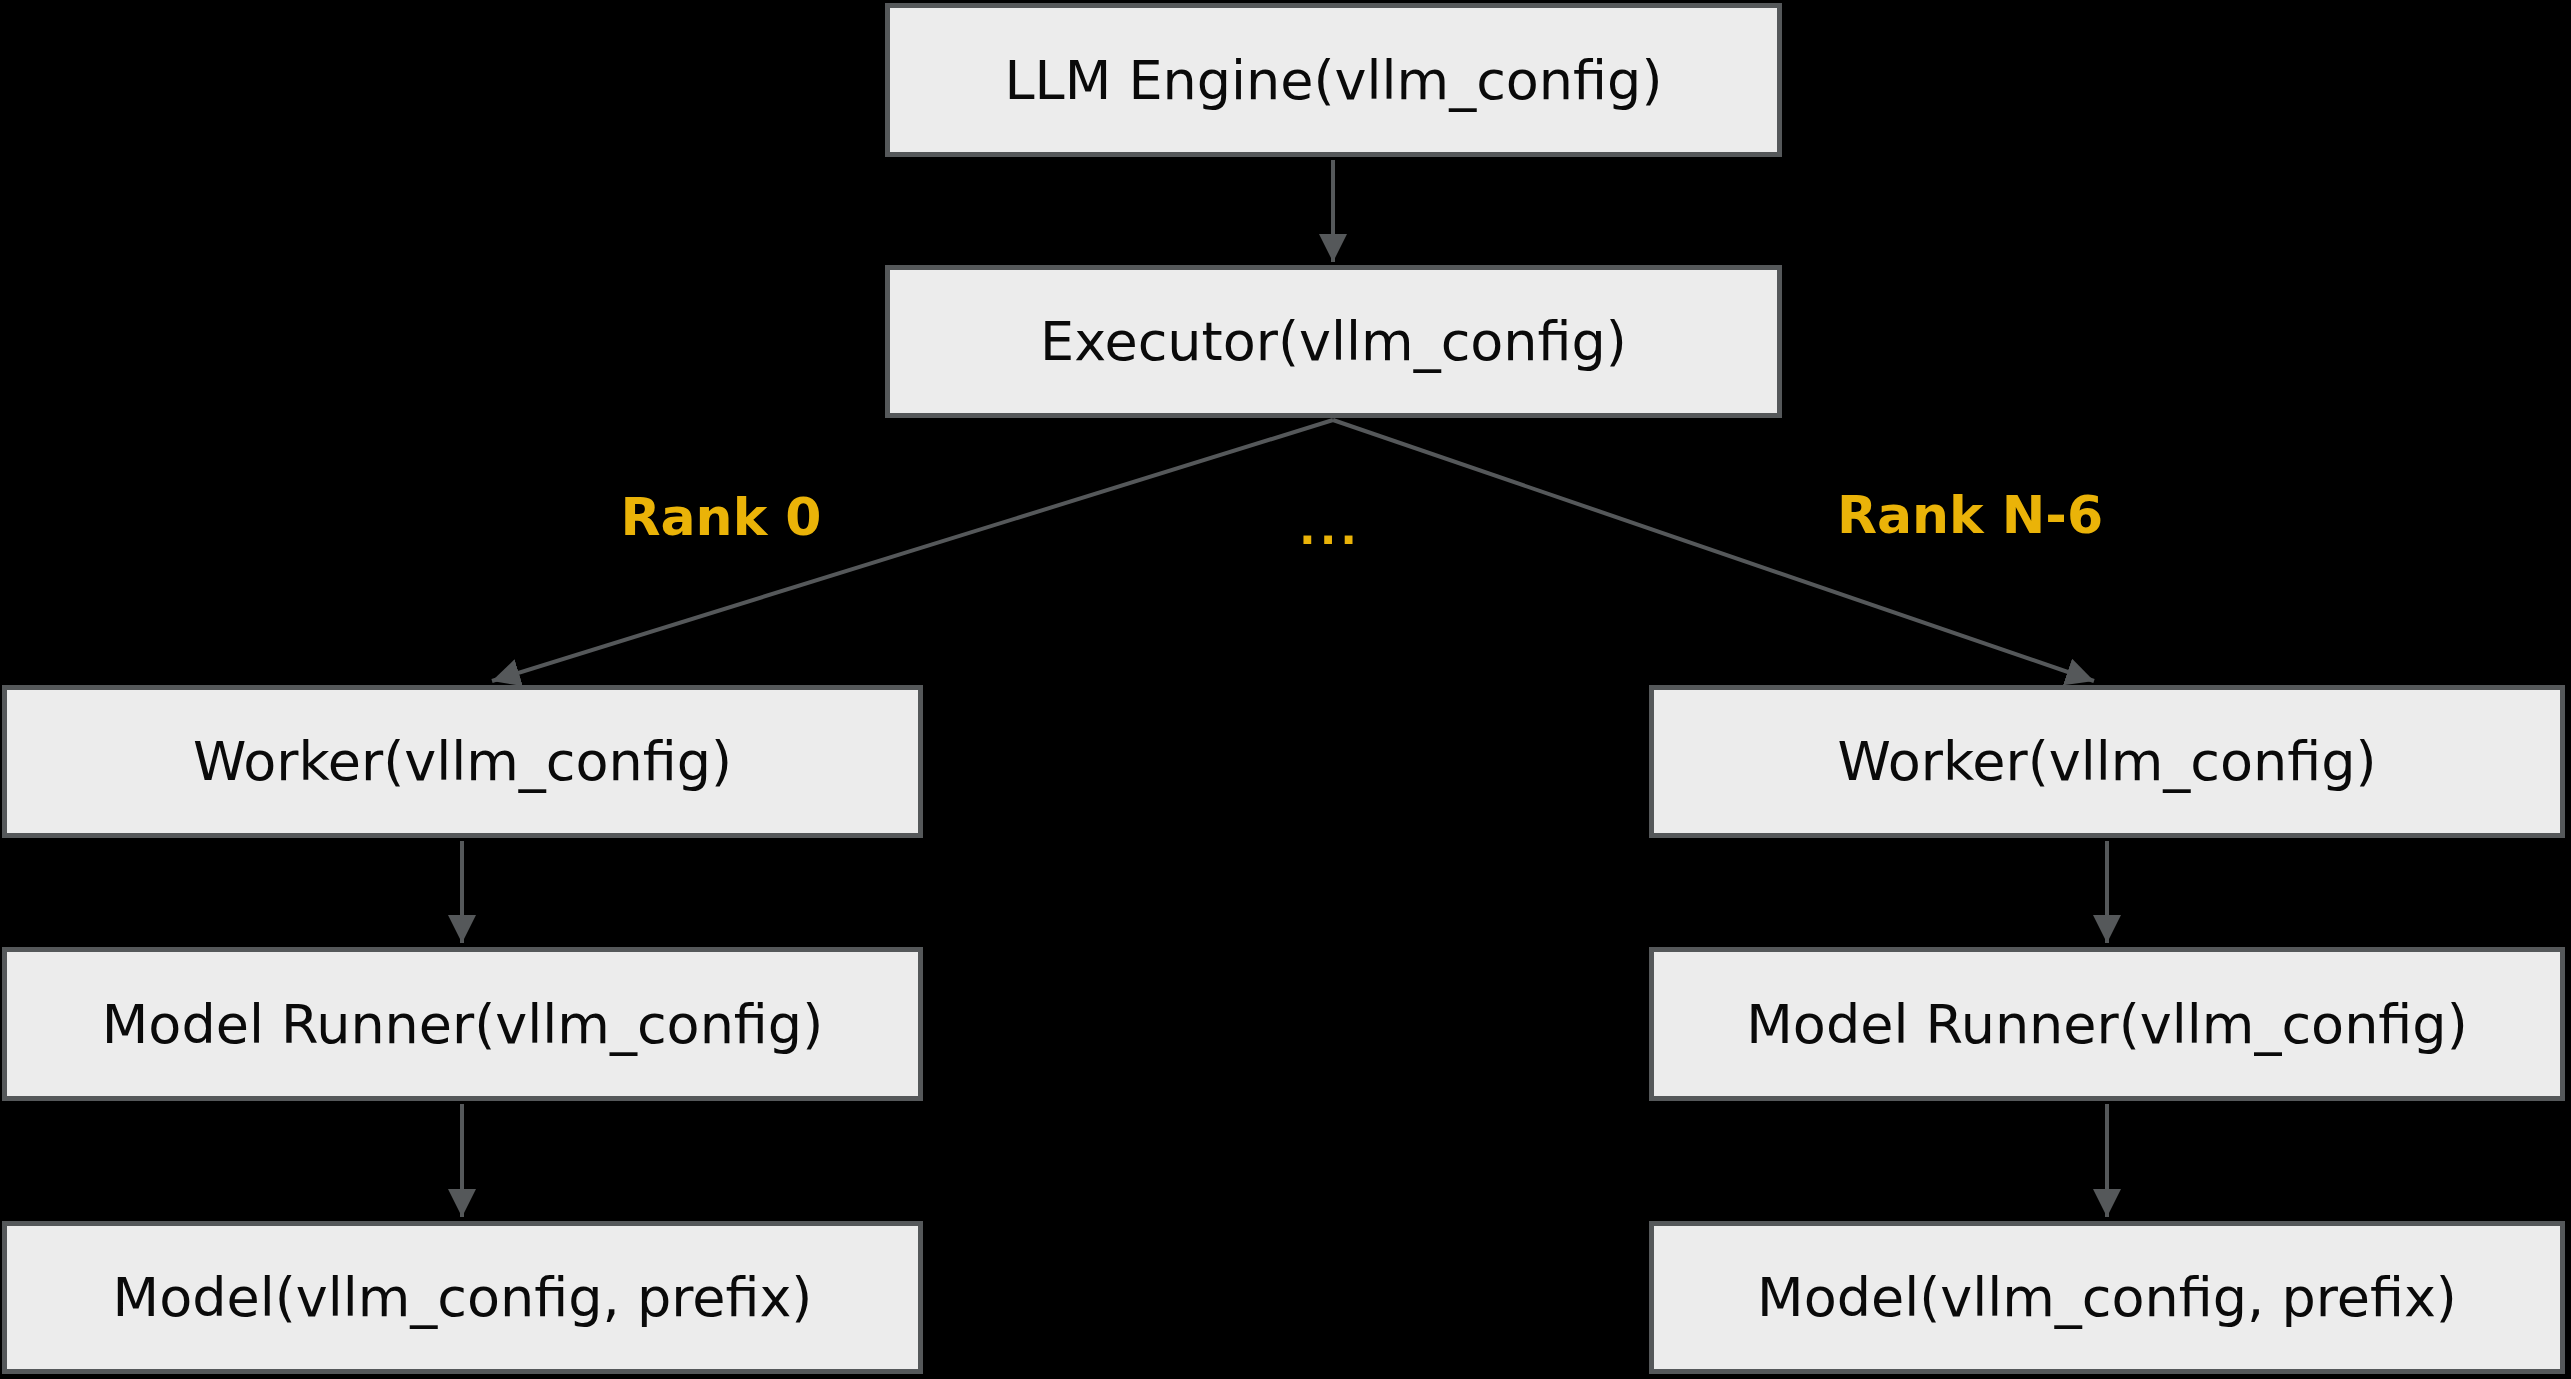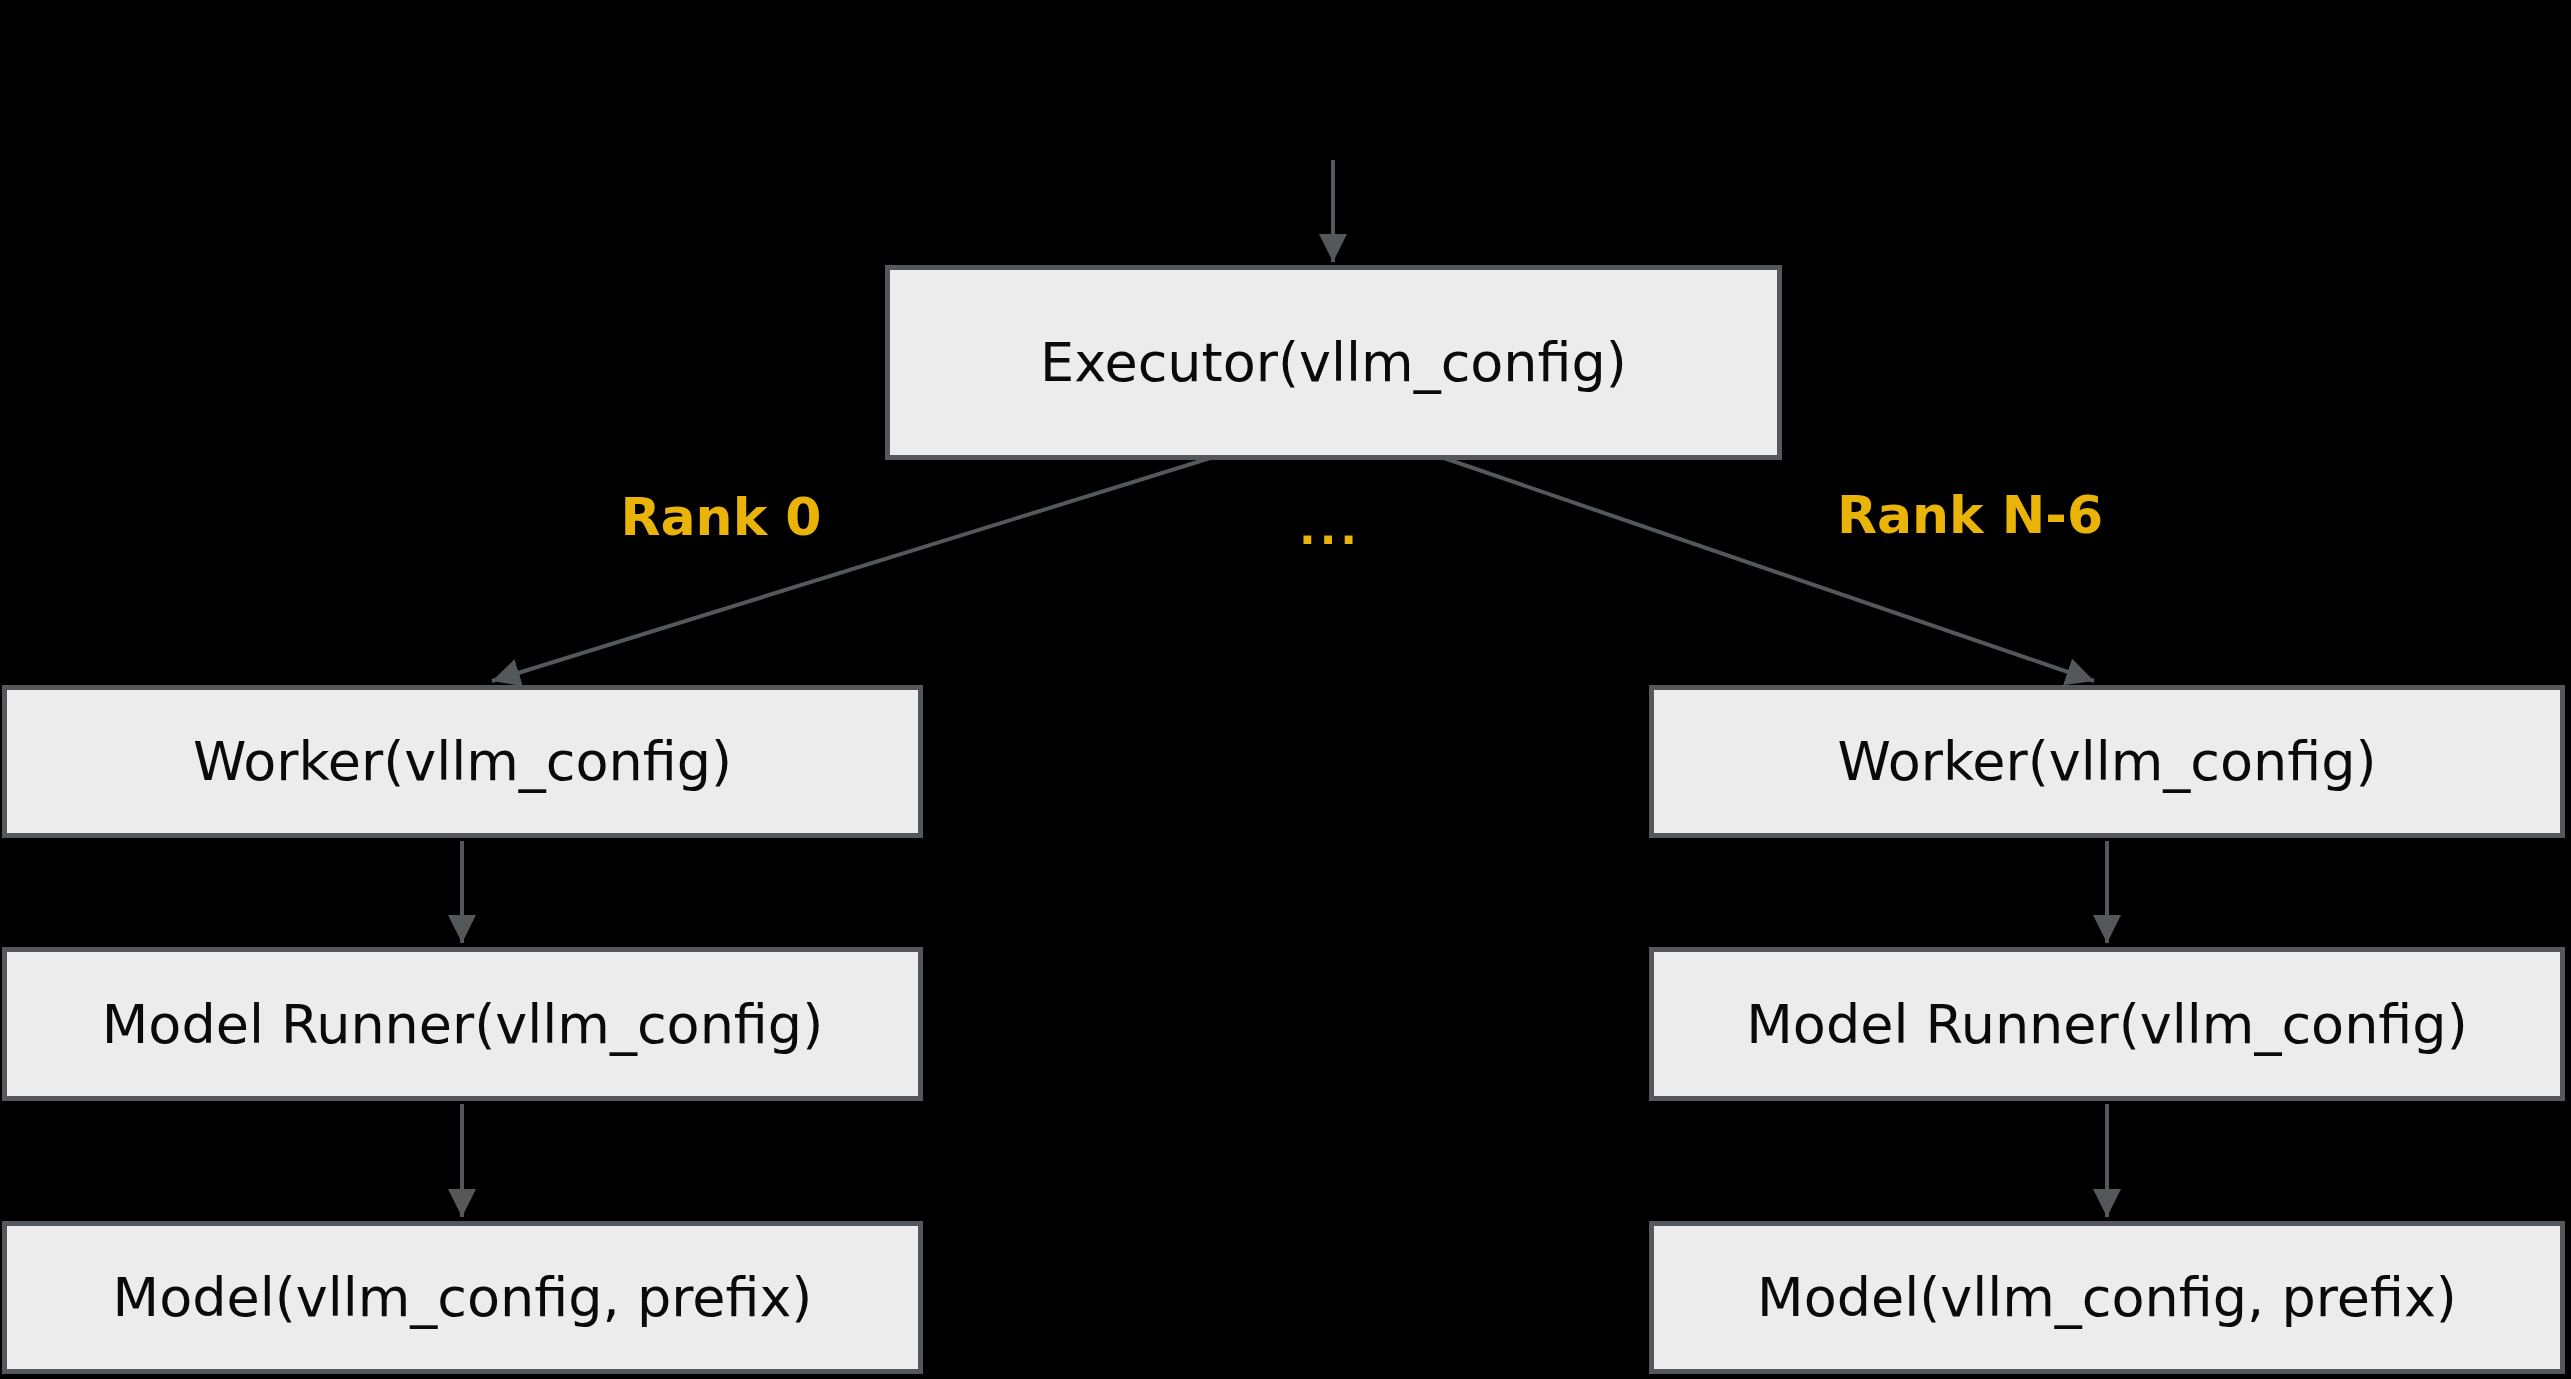--- a/index.html
+++ b/index.html
@@ -33,21 +33,21 @@
     text-align: center;
   }
   .node .node-label {
     color: #0a0a0a;
     font-size: 54px;
     font-weight: 500;
     letter-spacing: 0px;
     white-space: nowrap;
   }
   .node-llm-engine      { left: 885px;  top: 3px;    width: 897px; height: 154px; }
-  .node-executor        { left: 885px;  top: 265px;  width: 897px; height: 195px; }
+  .node-executor        { left: 885px;  top: 265px;  width: 897px; height: 153px; }
   .node-worker-left     { left: 2px;    top: 685px;  width: 921px; height: 153px; }
   .node-worker-right    { left: 1649px; top: 685px;  width: 916px; height: 153px; }
   .node-model-runner-left  { left: 2px;    top: 947px;  width: 921px; height: 154px; }
   .node-model-runner-right { left: 1649px; top: 947px;  width: 916px; height: 154px; }
   .node-model-left      { left: 2px;    top: 1221px; width: 921px; height: 153px; }
   .node-model-right     { left: 1649px; top: 1221px; width: 916px; height: 153px; }
 
   .edge-label {
     position: absolute;
     transform: translate(-50%, -50%);
@@ -72,20 +72,23 @@
     </defs>
     <line x1="1333" y1="160" x2="1333" y2="262" stroke="#55585a" stroke-width="4" marker-end="url(#arrowhead)"></line>
     <line x1="1333" y1="420" x2="492" y2="681" stroke="#55585a" stroke-width="4" marker-end="url(#arrowhead)"></line>
     <line x1="1333" y1="420" x2="2094" y2="681" stroke="#55585a" stroke-width="4" marker-end="url(#arrowhead)"></line>
     <line x1="462" y1="841" x2="462" y2="943" stroke="#55585a" stroke-width="4" marker-end="url(#arrowhead)"></line>
     <line x1="2107" y1="841" x2="2107" y2="943" stroke="#55585a" stroke-width="4" marker-end="url(#arrowhead)"></line>
     <line x1="462" y1="1104" x2="462" y2="1217" stroke="#55585a" stroke-width="4" marker-end="url(#arrowhead)"></line>
     <line x1="2107" y1="1104" x2="2107" y2="1217" stroke="#55585a" stroke-width="4" marker-end="url(#arrowhead)"></line>
   </svg>
 
+  <div class="node node-llm-engine">
+    <span class="node-label">LLM Engine(vllm_config)</span>
+  </div>
 
   <div class="node node-executor">
     <span class="node-label">Executor(vllm_config)</span>
   </div>
 
   <div class="node node-worker-left">
     <span class="node-label">Worker(vllm_config)</span>
   </div>
 
   <div class="node node-worker-right">

